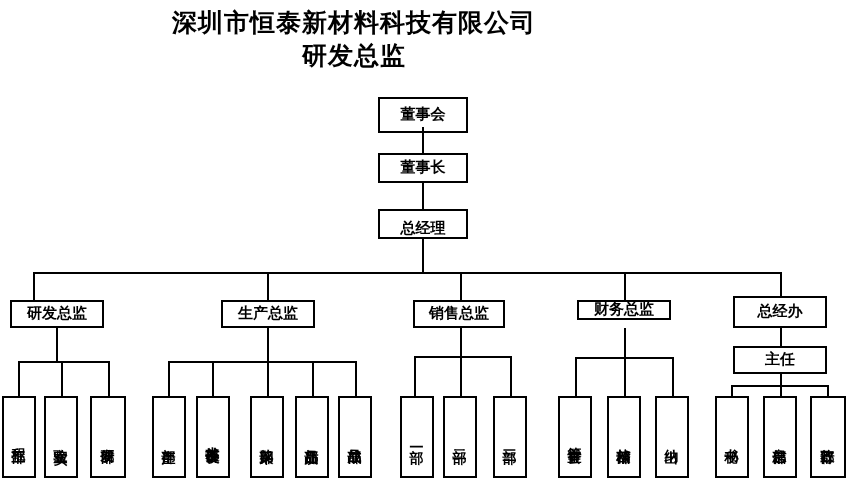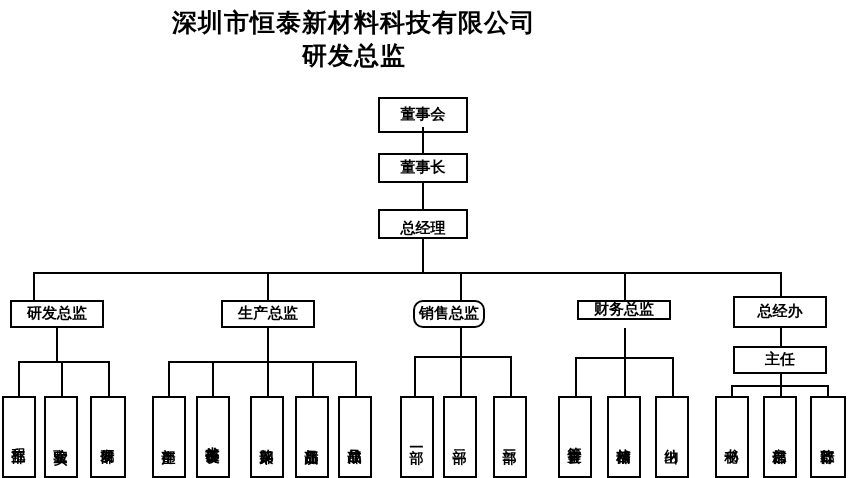--- a/index.html
+++ b/index.html
@@ -103,21 +103,21 @@
   <div class="line v" style="left:460px; top:272px; height:28px;"></div>
   <div class="line v" style="left:624px; top:272px; height:28px;"></div>
   <div class="line v" style="left:780px; top:272px; height:28px;"></div>
 
   <div class="node" style="left:10px; top:300px; width:94px; height:28px;">
     <span class="label">研发总监</span>
   </div>
   <div class="node" style="left:221px; top:300px; width:94px; height:28px;">
     <span class="label">生产总监</span>
   </div>
-  <div class="node" style="left:413px; top:300px; width:72px; height:28px;border-radius:10px;">
+  <div class="node" style="left:413px; top:300px; width:92px; height:28px;">
     <span class="label">销售总监</span>
   </div>
   <div class="node" style="left:577px; top:300px; width:94px; height:20px;align-items:flex-end;">
     <span class="label">财务总监</span>
   </div>
   <div class="node" style="left:733px; top:296px; width:94px; height:32px;">
     <span class="label">总经办</span>
   </div>
 
   <div class="line v" style="left:56px; top:328px; height:34px;"></div>

